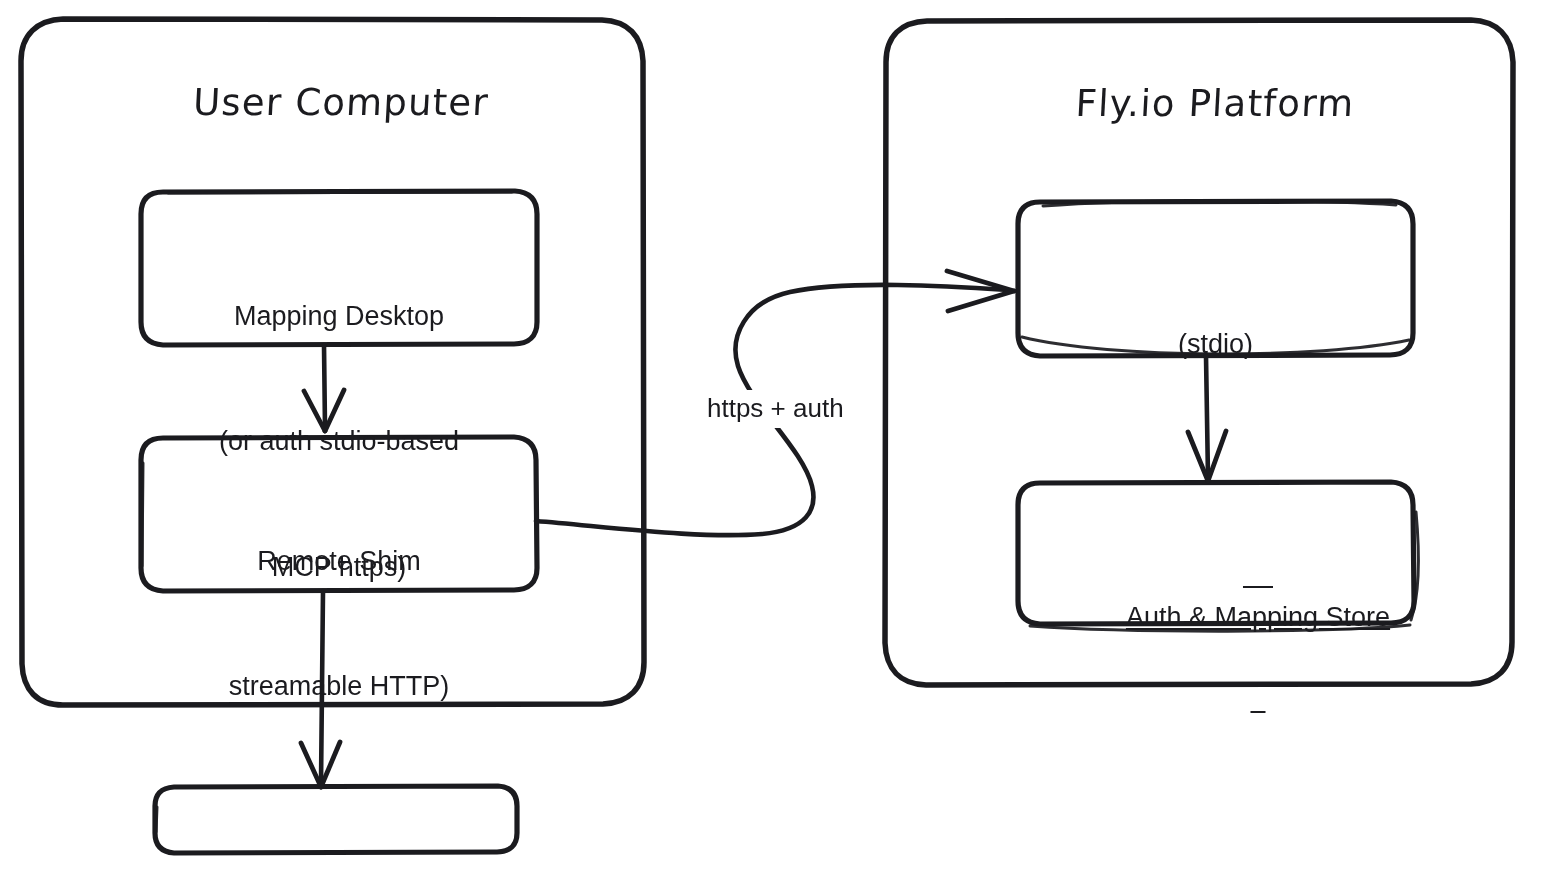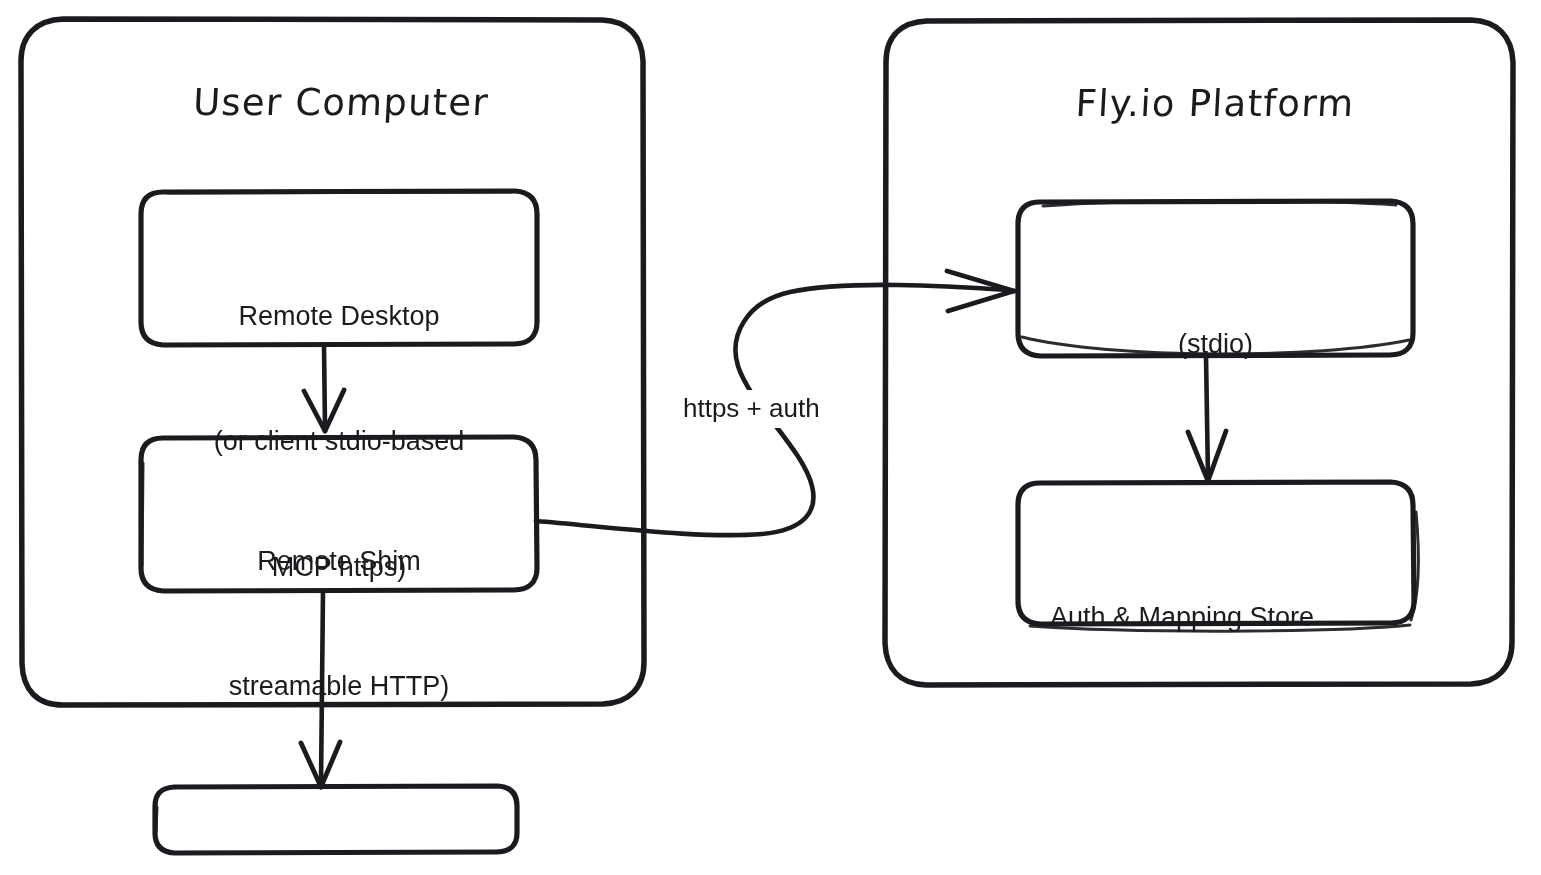--- a/index.html
+++ b/index.html
@@ -58,20 +58,21 @@
     font-family: "Liberation Sans", sans-serif;
     font-size: 27px;
     font-weight: 400;
     line-height: 1.55;
   }
   .edge-label {
     font-family: "Liberation Sans", sans-serif;
     font-size: 26px;
     background: #ffffff;
     padding: 2px 7px;
+    margin-left: 24px;
   }
 </style>
 </head>
 <body>
 
 <div id="stage">
 
   <svg id="canvas" viewBox="0 0 1541 875">
 
     <g>
@@ -195,37 +196,37 @@
       <path class="stroke arrowhead" d="M 948 311 L 1014 291"></path>
     </g>
 
   </svg>
 
   <div class="txt group-title" style="left:141px; top:79px; width:400px;">User Computer</div>
 
   <div class="txt group-title" style="left:1000px; top:80px; width:430px;">Fly.io Platform</div>
 
   <div class="txt node-label" style="left:141px; top:212px; width:396px;">
-    <div>Remote Desktop</div>
-    <div>(or client stdio-based</div>
+    <div>Mapping Desktop</div>
+    <div>(or auth stdio-based</div>
     <div>MCP https)</div>
   </div>
 
   <div class="txt node-label" style="left:141px; top:457px; width:396px;">
     <div>Remote Shim</div>
     <div>streamable HTTP)</div>
   </div>
 
   <div class="txt node-label" style="left:155px; top:803px; width:362px;">
     
   </div>
 
   <div class="txt node-label" style="left:1018px; top:240px; width:395px;">
     <div>(stdio)</div>
   </div>
 
-  <div class="txt node-label" style="left:984px; top:513px; width:396px;">
+  <div class="txt node-label" style="left:1060px; top:513px; width:396px;text-decoration:underline;">
     <div>Auth &amp; Mapping Store</div>
   </div>
 
   <div class="txt edge-label" style="left:676px; top:390px;">https + auth</div>
 
 </div>
 
 </body></html>

